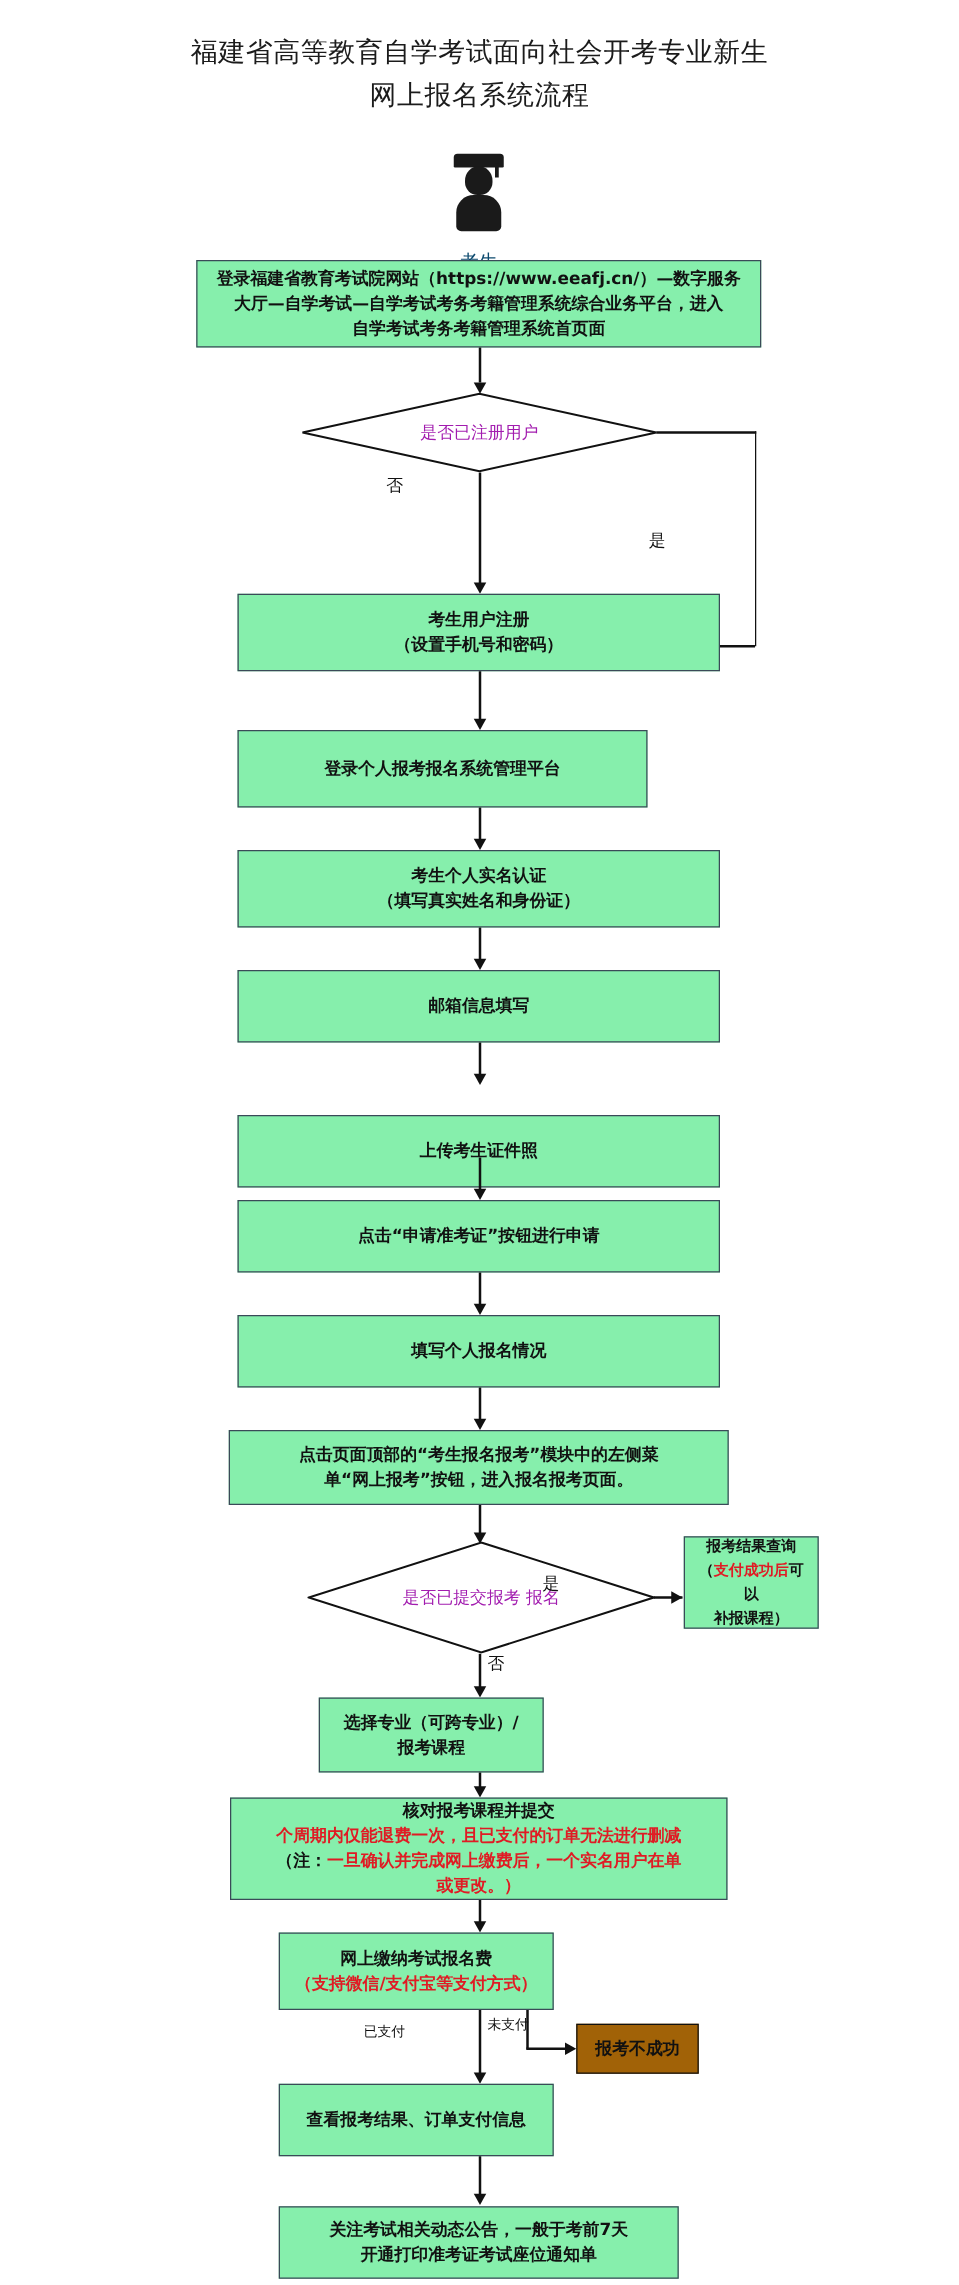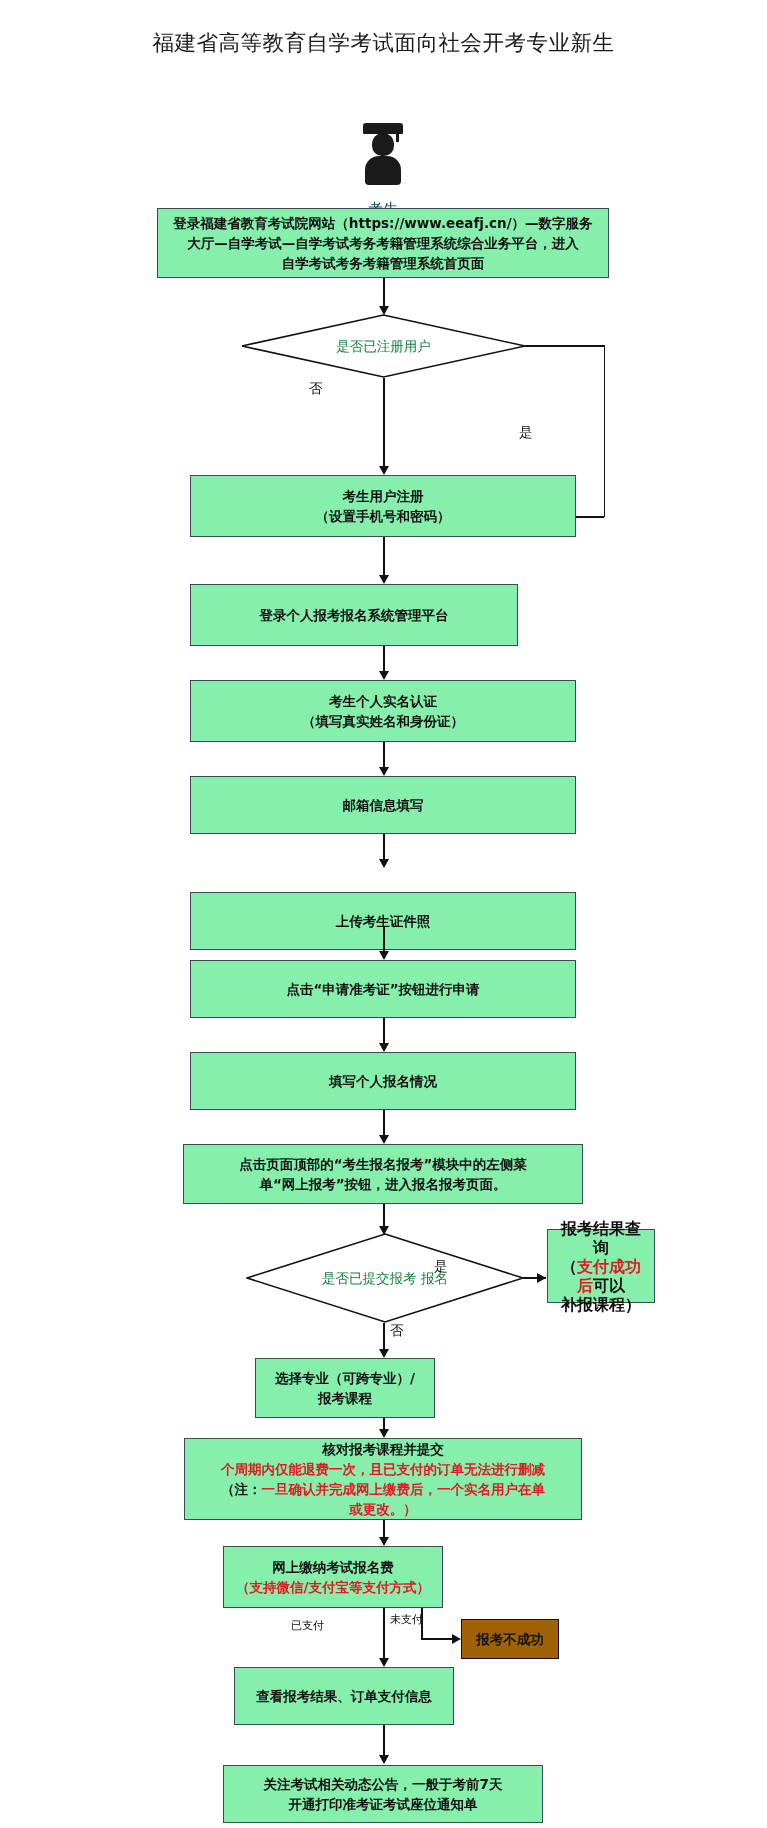--- a/index.html
+++ b/index.html
@@ -120,21 +120,21 @@
     left: 0;
     top: 0;
     width: 100%;
     height: 100%;
     display: flex;
     align-items: center;
     justify-content: center;
     text-align: center;
     font-size: 13.5px;
     line-height: 20px;
-    color: #15803d;
+    color: #a21caf;
   }
 
   
   .vline {
     position: absolute;
     width: 1.6px;
     background: #111111;
   }
   .hline {
     position: absolute;
@@ -175,20 +175,21 @@
     font-size: 11px;
   }
 </style>
 </head>
 <body>
 
 <div id="page">
 
   <div class="title">
     <span class="l1">福建省高等教育自学考试面向社会开考专业新生</span>
+    <span class="l2">网上报名系统流程</span>
   </div>
 
   <div class="actor">
     <div class="cap"></div>
     <div class="tassel"></div>
     <div class="head"></div>
     <div class="body"></div>
   </div>
   <div class="actor-label">考生</div>
 
@@ -304,21 +305,21 @@
         <span class="ln">是否已提交报考</span>
         <span class="ln">报名</span>
       </div>
     </div>
   </div>
 
   <div class="hline" style="left:523px; top:1277px; width:23px;"></div>
   <div class="arrow-right" style="left:537px; top:1272.5px;"></div>
   <div class="edge-label" style="left:434px; top:1258px;">是</div>
 
-  <div class="box" style="left:547px; top:1229px; width:108px; height:74px; font-size:16px; line-height:19px;">
+  <div class="box" style="left:547px; top:1229px; width:108px; height:74px; font-size:12px; line-height:19px;">
     <div class="inner">
       <span class="ln">报考结果查询</span>
       <span class="ln"><span>（</span><span class="red">支付成功后</span><span>可以</span></span>
       <span class="ln">补报课程）</span>
     </div>
   </div>
 
   <div class="vline" style="left:383.2px; top:1323px; height:28px;"></div>
   <div class="arrow-down" style="left:378.5px; top:1349px;"></div>
   <div class="edge-label" style="left:390px; top:1322px;">否</div>
@@ -360,21 +361,21 @@
   <div class="hline" style="left:421px; top:1638px; width:34px;"></div>
   <div class="arrow-right" style="left:452px; top:1633.5px;"></div>
   <div class="edge-label small" style="left:390px; top:1612px;">未支付</div>
 
   <div class="box plain" style="left:461px; top:1619px; width:98px; height:40px;">
     <div class="inner">
       <span class="ln">报考不成功</span>
     </div>
   </div>
 
-  <div class="box" style="left:223px; top:1667px; width:220px; height:58px;margin-left:11px;">
+  <div class="box" style="left:223px; top:1667px; width:220px; height:58px;">
     <div class="inner">
       <span class="ln">查看报考结果、订单支付信息</span>
     </div>
   </div>
 
   <div class="vline" style="left:383.2px; top:1725px; height:32px;"></div>
   <div class="arrow-down" style="left:378.5px; top:1755px;"></div>
 
   <div class="box" style="left:223px; top:1765px; width:320px; height:58px;">
     <div class="inner">

